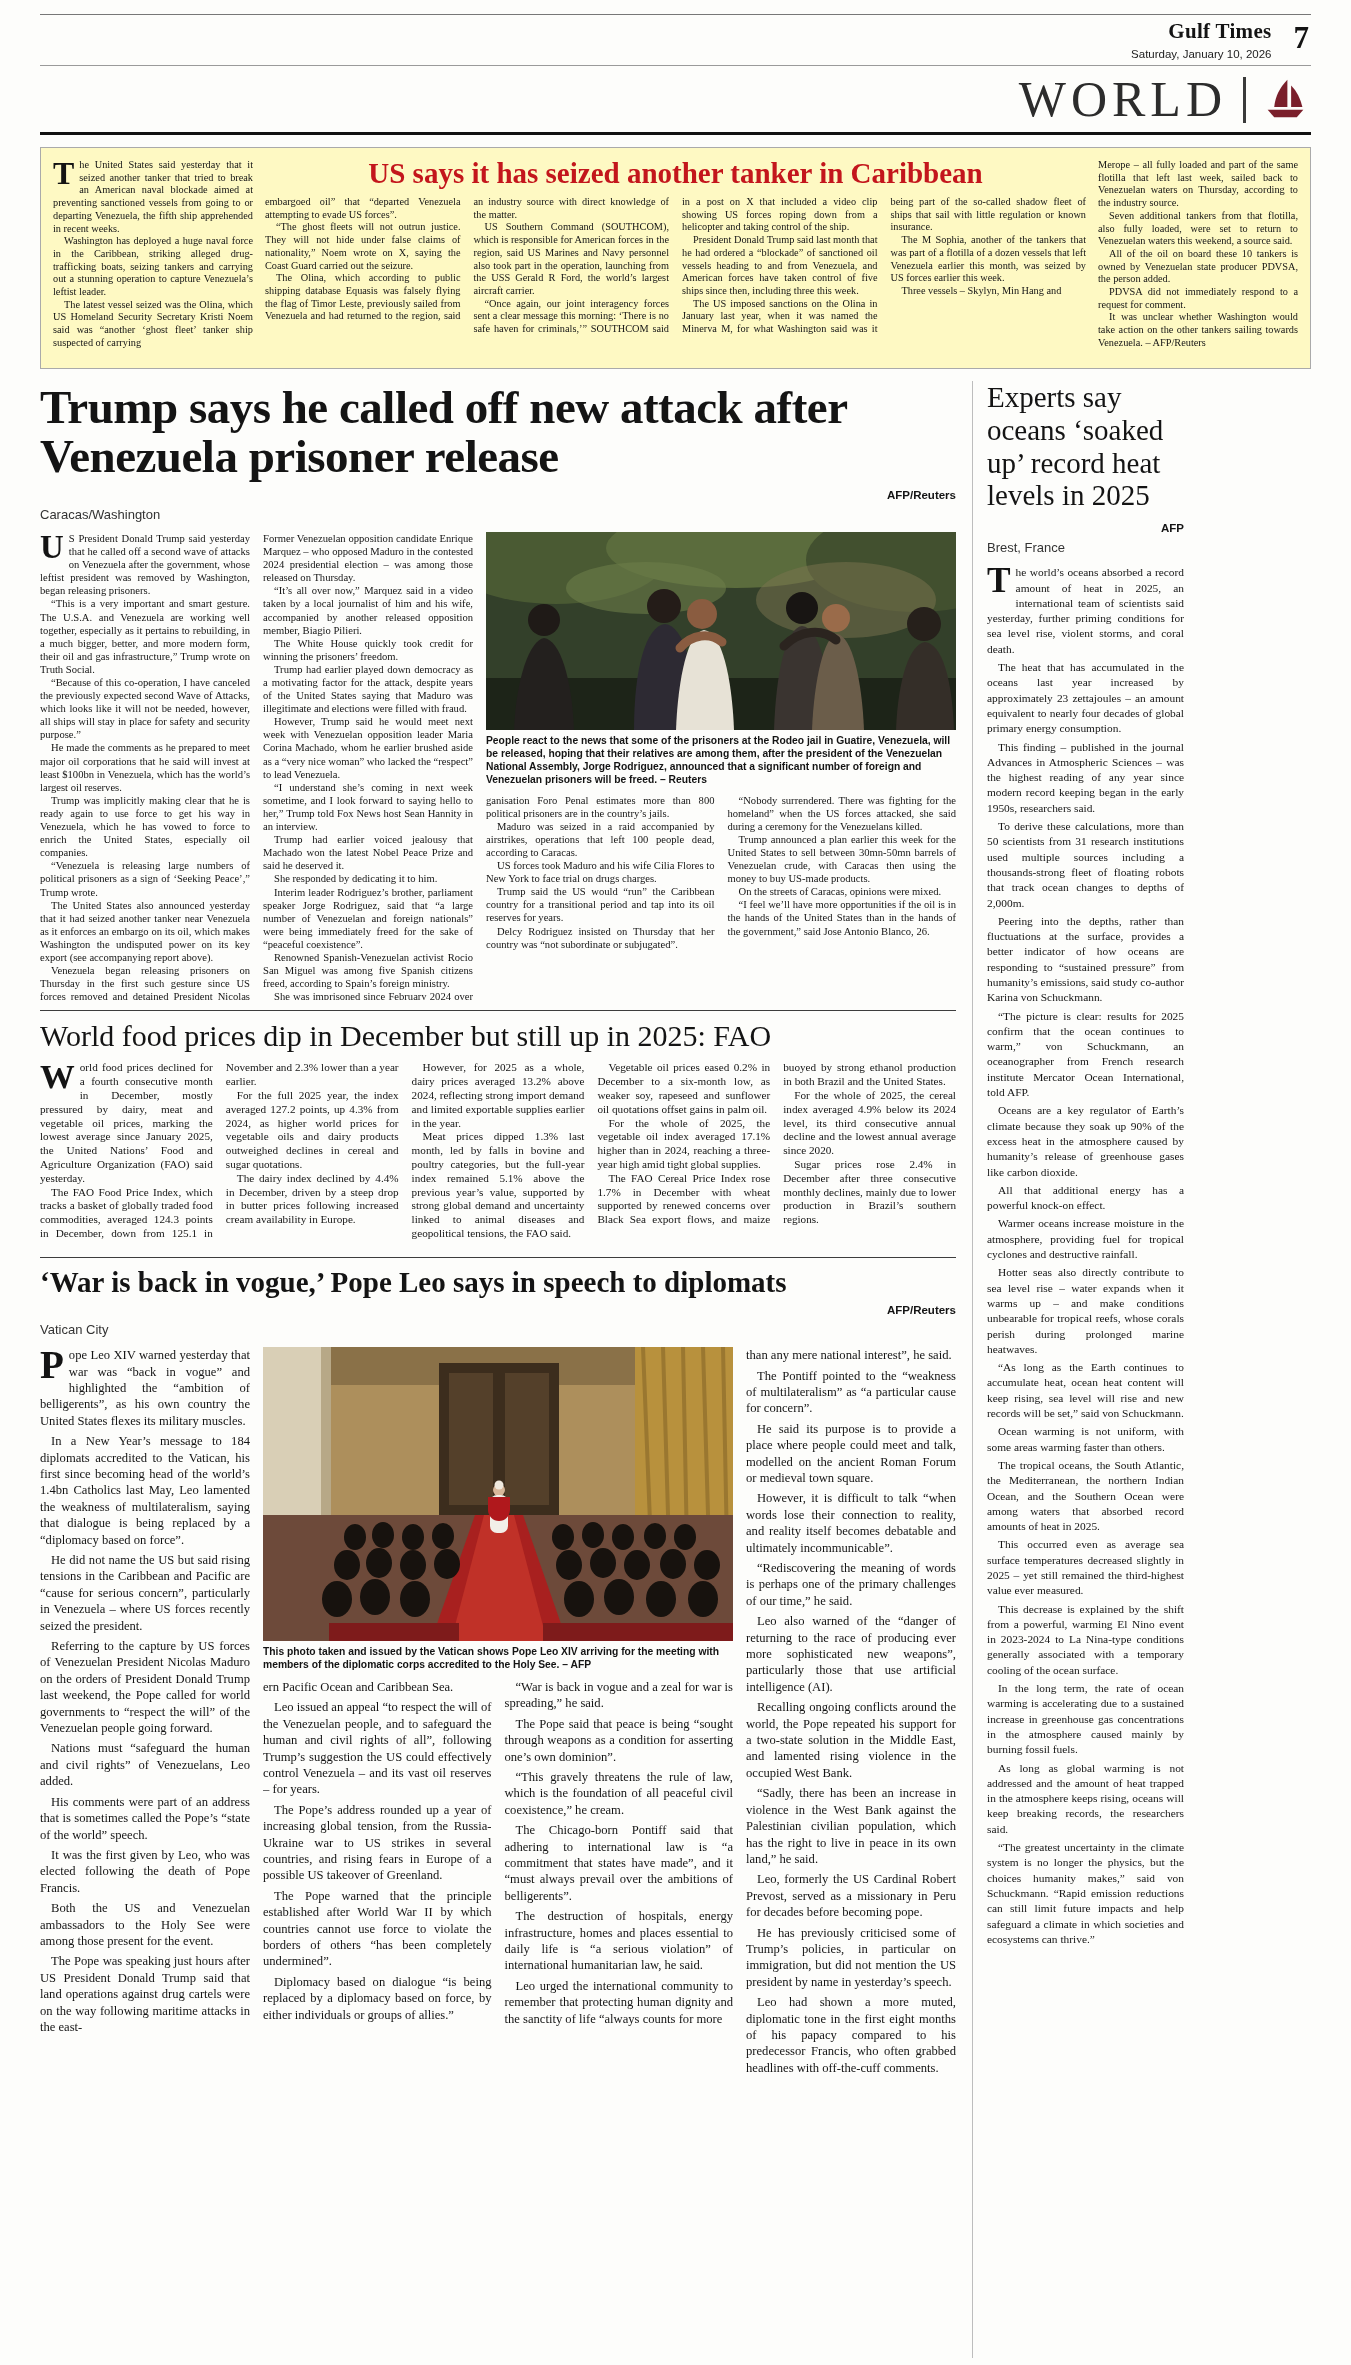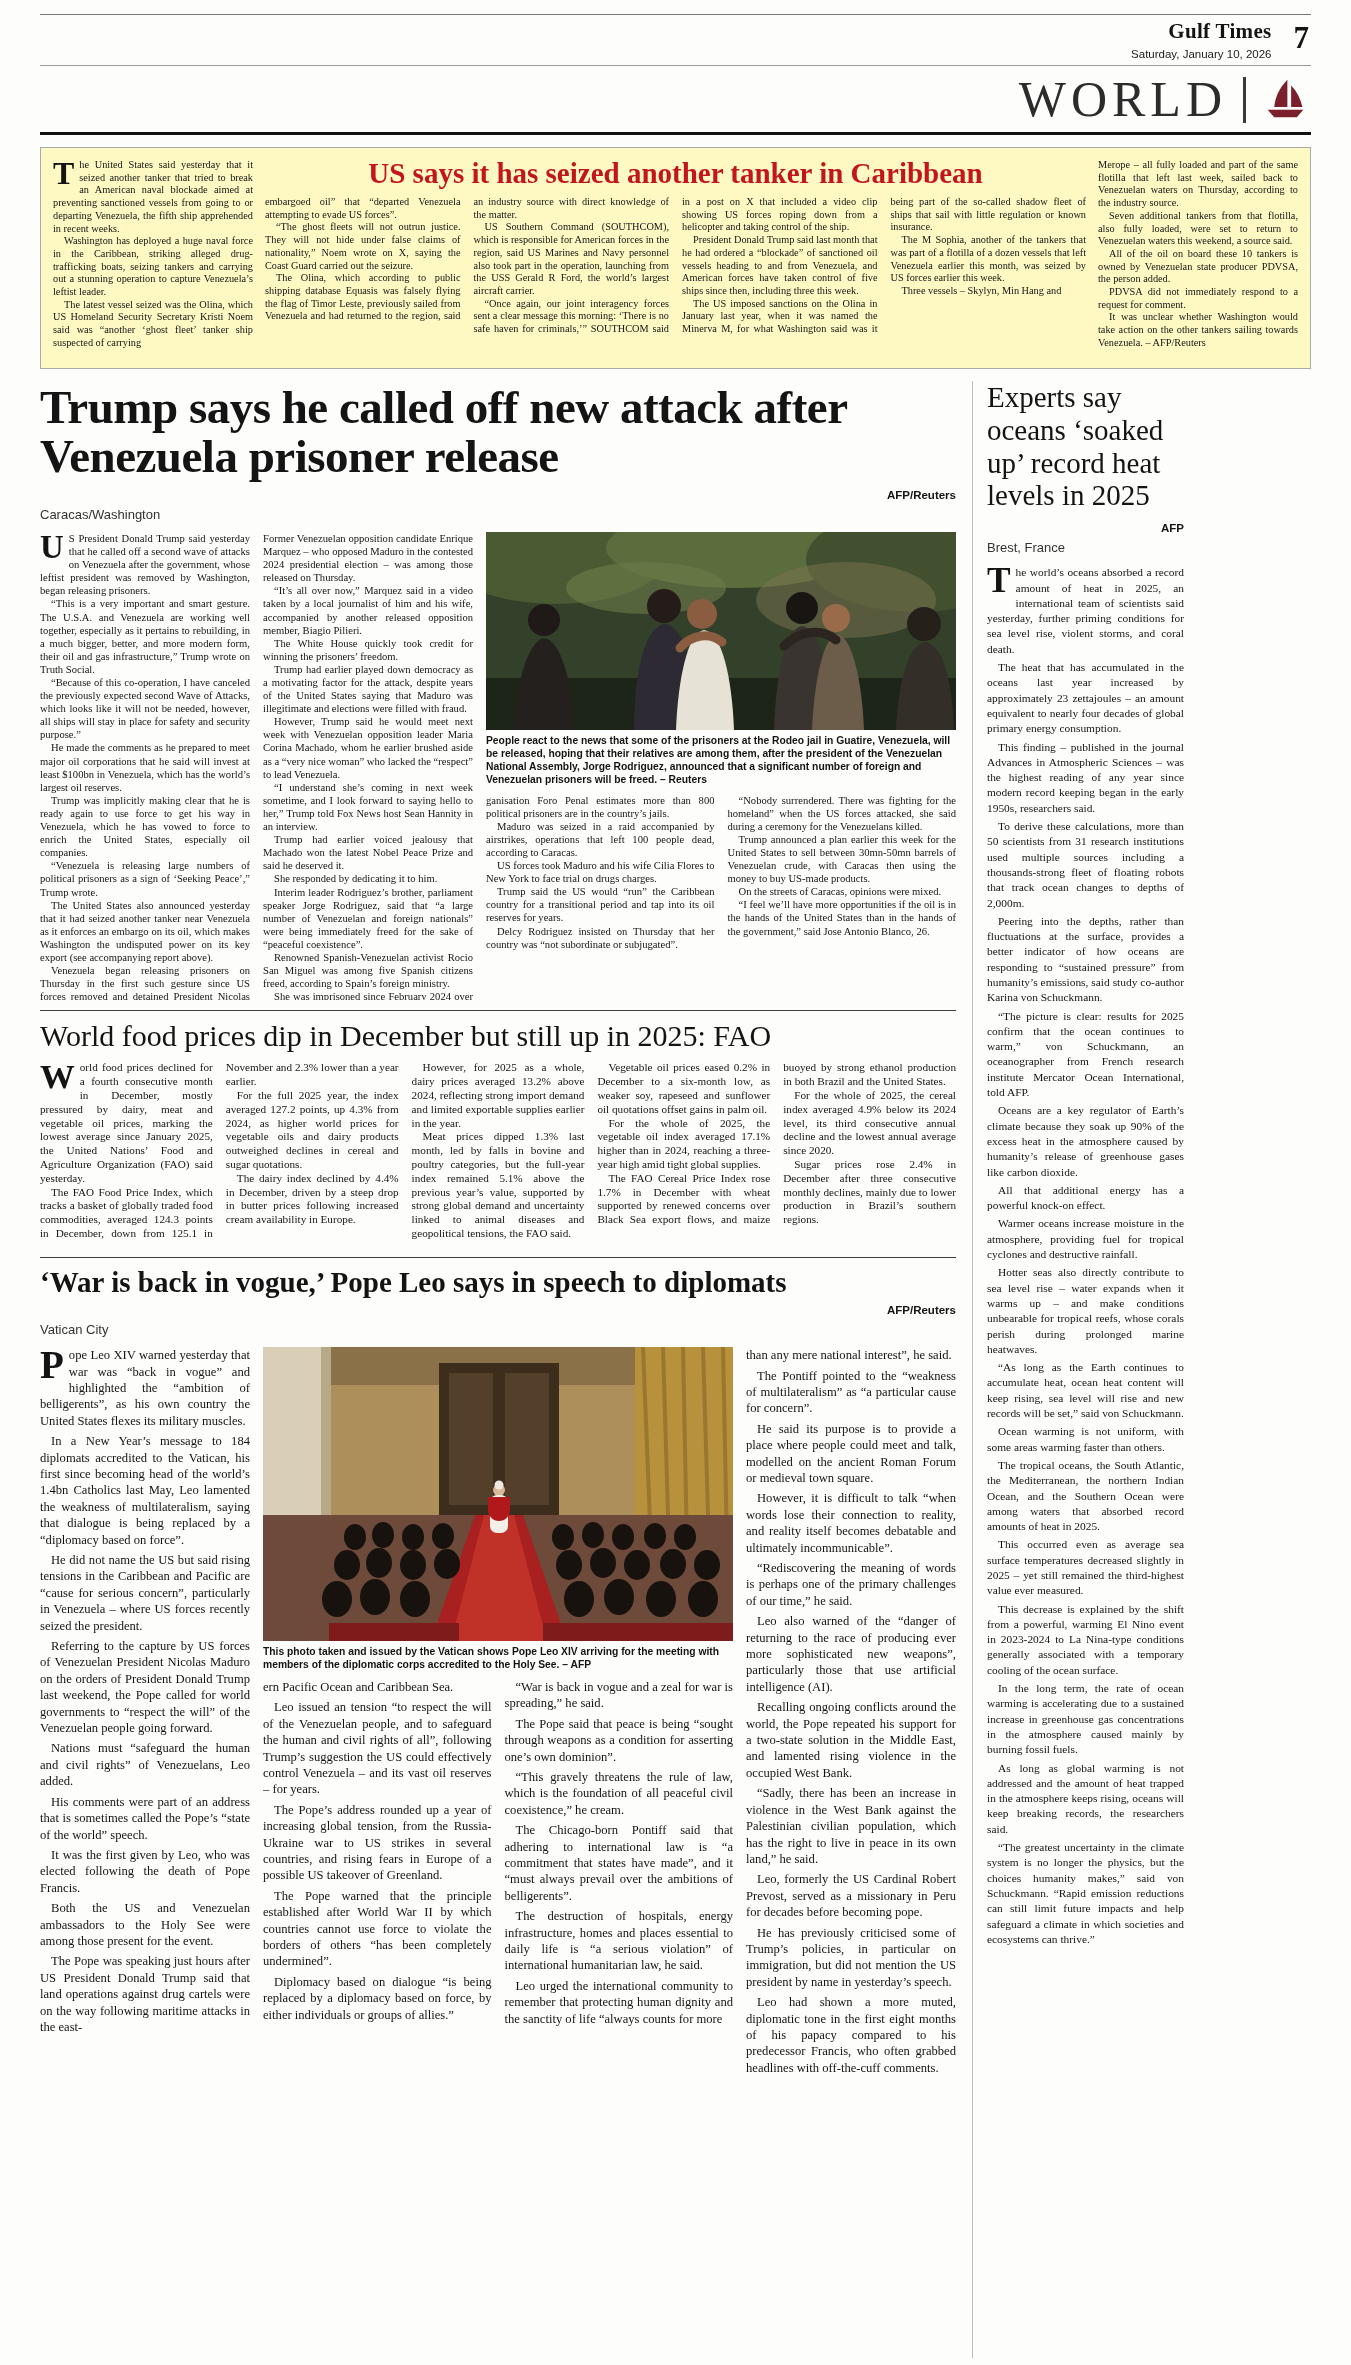--- a/index.html
+++ b/index.html
@@ -281,21 +281,21 @@
                 <rect x="280" y="276" width="190" height="18" fill="#7e1b1b"></rect>
                 <circle cx="236" cy="143" r="6" fill="#d8b79a"></circle>
                 <circle cx="236" cy="138" r="4.5" fill="#efe9df"></circle>
                 <rect x="227" y="148" width="18" height="38" rx="7" fill="#f2efe8"></rect>
                 <path d="M225 150 h22 v13 a11 11 0 0 1 -22 0 Z" fill="#b0181c"></path>
               </svg>
             </div>
             <p class="caption" data-bind="pope.photo_caption">This photo taken and issued by the Vatican shows Pope Leo XIV arriving for the meeting with members of the diplomatic corps accredited to the Holy See. – AFP</p>
             <div class="twocol" data-bind-list="pope.cols23">
                 <p class="para">ern Pacific Ocean and Caribbean Sea.</p>
-                <p class="para">Leo issued an tension “to respect the will of the Venezuelan people, and to safeguard the human and civil rights of all”, following Trump’s suggestion the US could effectively control Venezuela – and its vast oil reserves – for years.</p>
+                <p class="para">Leo issued an appeal “to respect the will of the Venezuelan people, and to safeguard the human and civil rights of all”, following Trump’s suggestion the US could effectively control Venezuela – and its vast oil reserves – for years.</p>
                 <p class="para">The Pope’s address rounded up a year of increasing global tension, from the Russia-Ukraine war to US strikes in several countries, and rising fears in Europe of a possible US takeover of Greenland.</p>
                 <p class="para">The Pope warned that the principle established after World War II by which countries cannot use force to violate the borders of others “has been completely undermined”.</p>
                 <p class="para">Diplomacy based on dialogue “is being replaced by a diplomacy based on force, by either individuals or groups of allies.”</p>
                 <p class="para">“War is back in vogue and a zeal for war is spreading,” he said.</p>
                 <p class="para">The Pope said that peace is being “sought through weapons as a condition for asserting one’s own dominion”.</p>
                 <p class="para">“This gravely threatens the rule of law, which is the foundation of all peaceful civil coexistence,” he cream.</p>
                 <p class="para">The Chicago-born Pontiff said that adhering to international law is “a commitment that states have made”, and it “must always prevail over the ambitions of belligerents”.</p>
                 <p class="para">The destruction of hospitals, energy infrastructure, homes and places essential to daily life is “a serious violation” of international humanitarian law, he said.</p>
                 <p class="para">Leo urged the international community to remember that protecting human dignity and the sanctity of life “always counts for more</p>
               </div>

